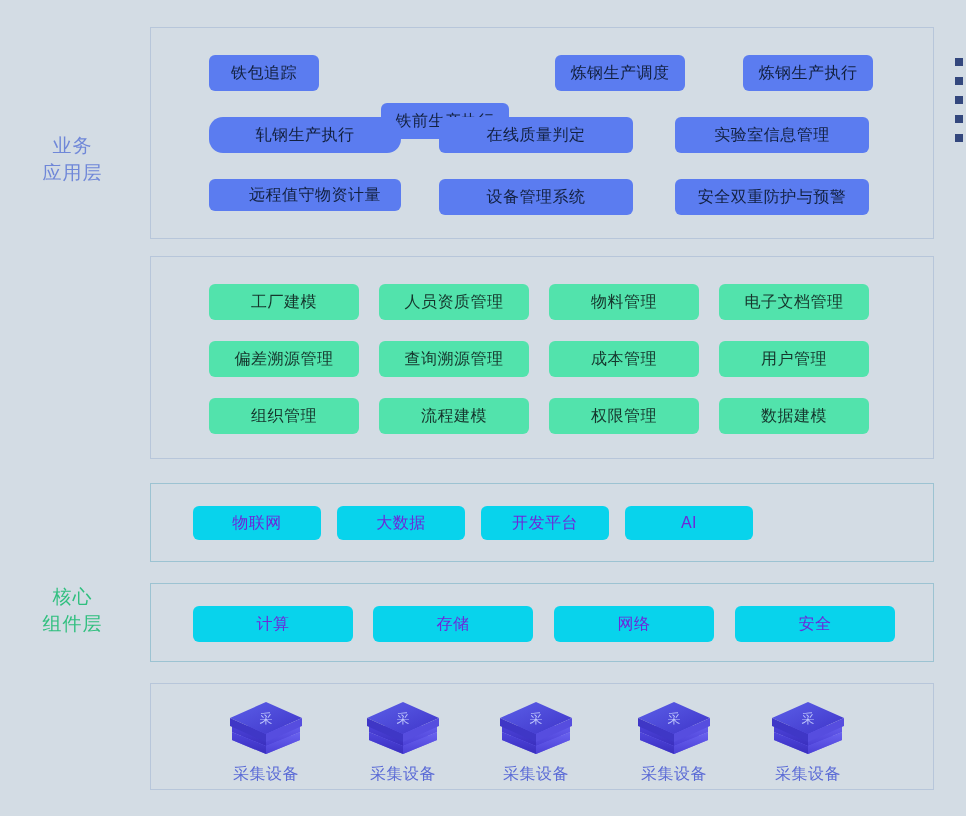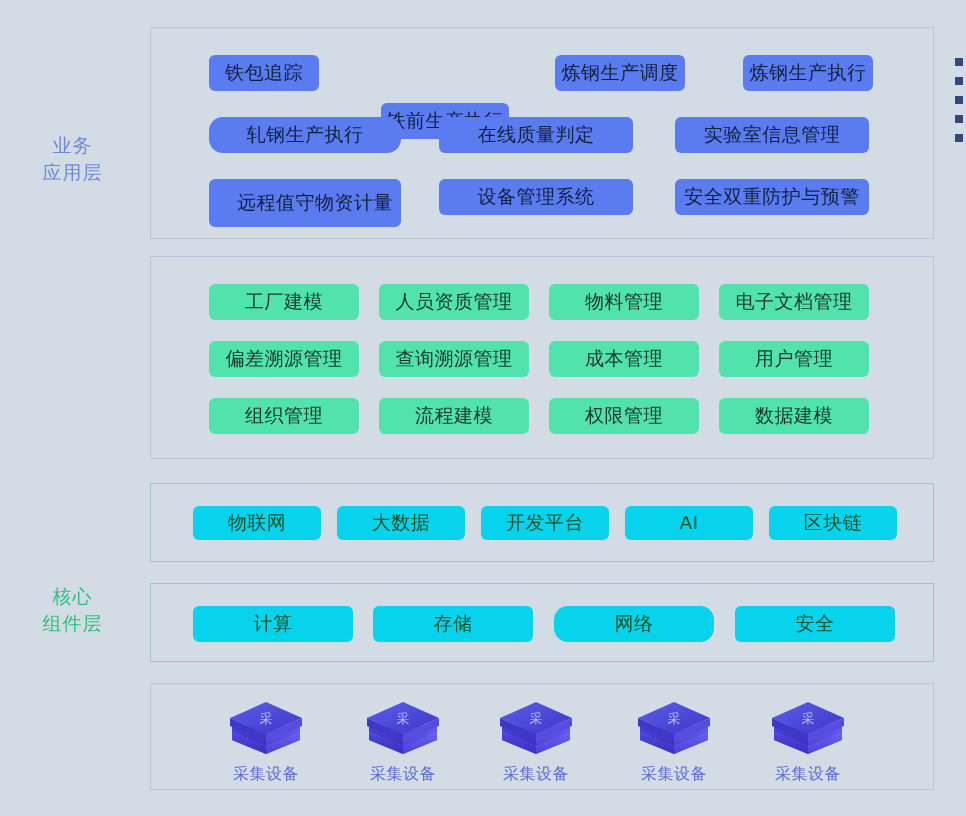--- a/index.html
+++ b/index.html
@@ -57,29 +57,29 @@
     height: 100%;
   }
 
   .chip {
     position: absolute;
     box-sizing: border-box;
     border-radius: 6px;
     display: flex;
     align-items: center;
     justify-content: center;
-    font-size: 19px;
+    font-size: 16px;
     color: #1d2a45;
     letter-spacing: 0.5px;
     white-space: nowrap;
     user-select: none;
   }
   .chip.blue  { background: #5b7cf0; color: #12203f; }
   .chip.green { background: #52e3ac; color: #15352c; }
-  .chip.cyan  { background: #08d3ec; color: #14532d; }
+  .chip.cyan  { background: #08d3ec; color: #6d28d9; }
 
   
   .edge-legend {
     position: absolute;
     left: 955px;
     top: 58px;
     width: 12px;
   }
   .edge-legend .dot {
     width: 8px;
@@ -119,21 +119,21 @@
       <div class="grid">
         <div class="chip blue" style="left:58px;  top:27px; width:110px; height:36px;">铁包追踪</div>
         <div class="chip blue" style="left:230px; top:27px; width:128px; height:36px;margin-top:48px;">铁前生产执行</div>
         <div class="chip blue" style="left:404px; top:27px; width:130px; height:36px;">炼钢生产调度</div>
         <div class="chip blue" style="left:592px; top:27px; width:130px; height:36px;">炼钢生产执行</div>
 
         <div class="chip blue" style="left:58px;  top:89px; width:192px; height:36px;border-radius:14px;">轧钢生产执行</div>
         <div class="chip blue" style="left:288px; top:89px; width:194px; height:36px;">在线质量判定</div>
         <div class="chip blue" style="left:524px; top:89px; width:194px; height:36px;">实验室信息管理</div>
 
-        <div class="chip blue" style="left:58px;  top:151px; width:192px; height:48px;padding-left:20px;">远程值守物资计量</div>
+        <div class="chip blue" style="left:58px;  top:151px; width:192px; height:32px;padding-left:20px;">远程值守物资计量</div>
         <div class="chip blue" style="left:288px; top:151px; width:194px; height:36px;">设备管理系统</div>
         <div class="chip blue" style="left:524px; top:151px; width:194px; height:36px;">安全双重防护与预警</div>
       </div>
     </div>
   </div>
 
   <div class="layer-row" style="top:256px; height:203px;">
     <div class="layer-label" style="top:327px; color:#2fbf7e;">核心
 组件层</div>
     <div class="panel" style="top:0; height:203px;">
@@ -157,32 +157,31 @@
   </div>
 
   <div class="layer-row" style="top:483px; height:79px;">
 
     <div class="panel pass-panel" style="top:0; height:79px;">
       <div class="grid">
         <div class="chip cyan" style="left:42px;  top:22px; width:128px; height:34px;">物联网</div>
         <div class="chip cyan" style="left:186px; top:22px; width:128px; height:34px;">大数据</div>
         <div class="chip cyan" style="left:330px; top:22px; width:128px; height:34px;">开发平台</div>
         <div class="chip cyan" style="left:474px; top:22px; width:128px; height:34px;">AI</div>
-        <div class="chip cyan" style="left:618px; top:22px; width:128px; height:34px;">区块链</div>
       </div>
     </div>
   </div>
 
   <div class="layer-row" style="top:583px; height:79px;">
 
     <div class="panel iaas-panel" style="top:0; height:79px;">
       <div class="grid">
         <div class="chip cyan" style="left:42px;  top:22px; width:160px; height:36px;">计算</div>
         <div class="chip cyan" style="left:222px; top:22px; width:160px; height:36px;">存储</div>
-        <div class="chip cyan" style="left:403px; top:22px; width:160px; height:36px;border-radius:14px;">网络</div>
+        <div class="chip cyan" style="left:403px; top:22px; width:160px; height:36px;">网络</div>
         <div class="chip cyan" style="left:584px; top:22px; width:160px; height:36px;">安全</div>
       </div>
     </div>
   </div>
 
   <div class="layer-row" style="top:683px; height:107px;">
 
     <div class="panel" style="top:0; height:107px;">
       <div class="grid">
 

